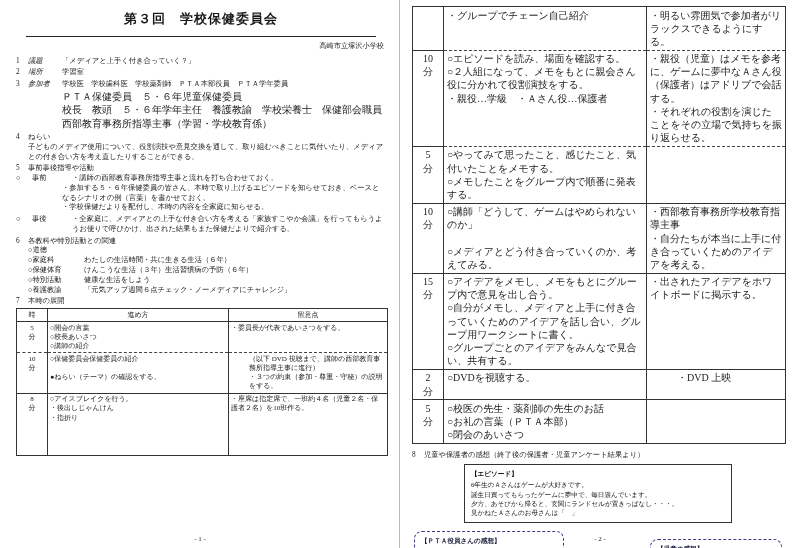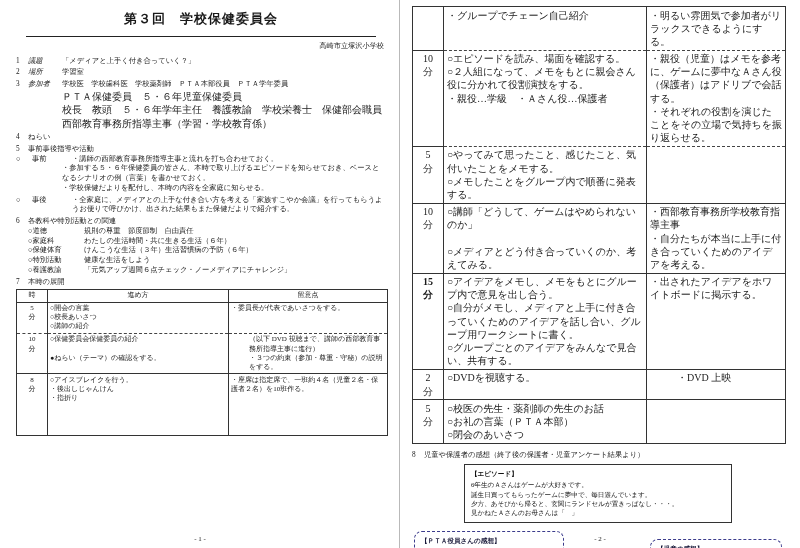--- a/index.html
+++ b/index.html
@@ -234,20 +234,21 @@
       <span class="val">学校医　学校歯科医　学校薬剤師　ＰＴＡ本部役員　ＰＴＡ学年委員</span>
     </div>
     <div class="sub-line">ＰＴＡ保健委員　５・６年児童保健委員</div>
     <div class="sub-line">校長　教頭　５・６年学年主任　養護教諭　学校栄養士　保健部会職員</div>
     <div class="sub-line">西部教育事務所指導主事（学習・学校教育係）</div>
 
     <div class="sec-head">
       <span class="num">4</span>
       <span>ねらい</span>
     </div>
+    <div class="sect indent1">子どものメディア使用について、役割演技や意見交換を通して、取り組むべきことに気付いたり、メディアとの付き合い方を考え直したりすることができる。</div>
 
     <div class="sec-head">
       <span class="num">5</span>
       <span>事前事後指導や活動</span>
     </div>
 
     <div class="bullet-row">
       <span class="bt">○</span>
       <span class="bx">事前</span>
       <span class="bbody">・講師の西部教育事務所指導主事と流れを打ち合わせておく。</span>
@@ -261,21 +262,20 @@
       <span class="bbody">・全家庭に、メディアとの上手な付き合い方を考える「家族すこやか会議」を行ってもらうようお便りで呼びかけ、出された結果もまた保健だよりで紹介する。</span>
     </div>
 
     <div class="sec-head">
       <span class="num">6</span>
       <span>各教科や特別活動との関連</span>
     </div>
 
     <div class="bullet-row indent1">
       <span style="flex:0 0 56px">○道徳</span>
-      <span class="bbody">規則の尊重　節度節制　自由責任</span>
     </div>
     <div class="bullet-row indent1">
       <span style="flex:0 0 56px">○家庭科</span>
       <span class="bbody">わたしの生活時間・共に生きる生活（６年）</span>
     </div>
     <div class="bullet-row indent1">
       <span style="flex:0 0 56px">○保健体育</span>
       <span class="bbody">けんこうな生活（３年）生活習慣病の予防（６年）</span>
     </div>
     <div class="bullet-row indent1">
@@ -360,21 +360,21 @@
       <tr>
         <td class="c-time" style="white-space:pre-line;">10
 分</td>
         <td class="c-flow" style="white-space:pre-line;">○講師「どうして、ゲームはやめられないのか」
 
 ○メディアとどう付き合っていくのか、考えてみる。</td>
         <td class="c-note" style="white-space:pre-line;">・西部教育事務所学校教育指導主事
 ・自分たちが本当に上手に付き合っていくためのアイデアを考える。</td>
       </tr>
       <tr>
-        <td class="c-time" style="white-space:pre-line;font-weight:bold;">15
+        <td class="c-time" style="white-space:pre-line;">15
 分</td>
         <td class="c-flow" style="white-space:pre-line;">○アイデアをメモし、メモをもとにグループ内で意見を出し合う。
 ○自分がメモし、メディアと上手に付き合っていくためのアイデアを話し合い、グループ用ワークシートに書く。
 ○グループごとのアイデアをみんなで見合い、共有する。</td>
         <td class="c-note" style="white-space:pre-line;">・出されたアイデアをホワイトボードに掲示する。</td>
       </tr>
       <tr>
         <td class="c-time" style="white-space:pre-line;">2
 分</td>
         <td class="c-flow" style="white-space:pre-line;">○DVDを視聴する。</td>

